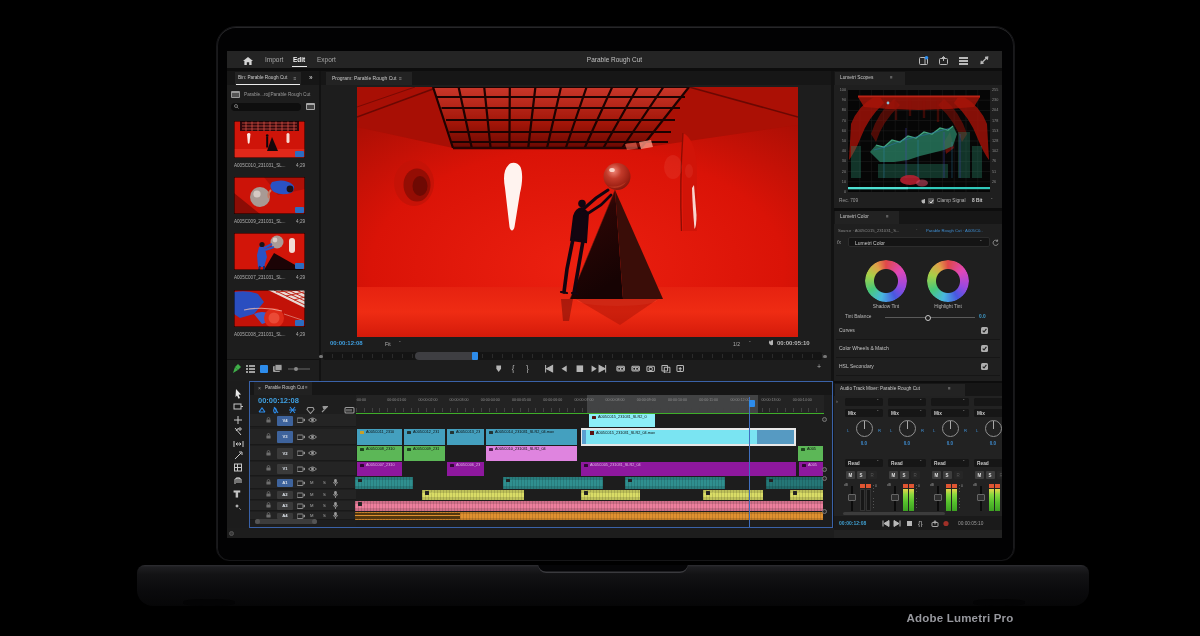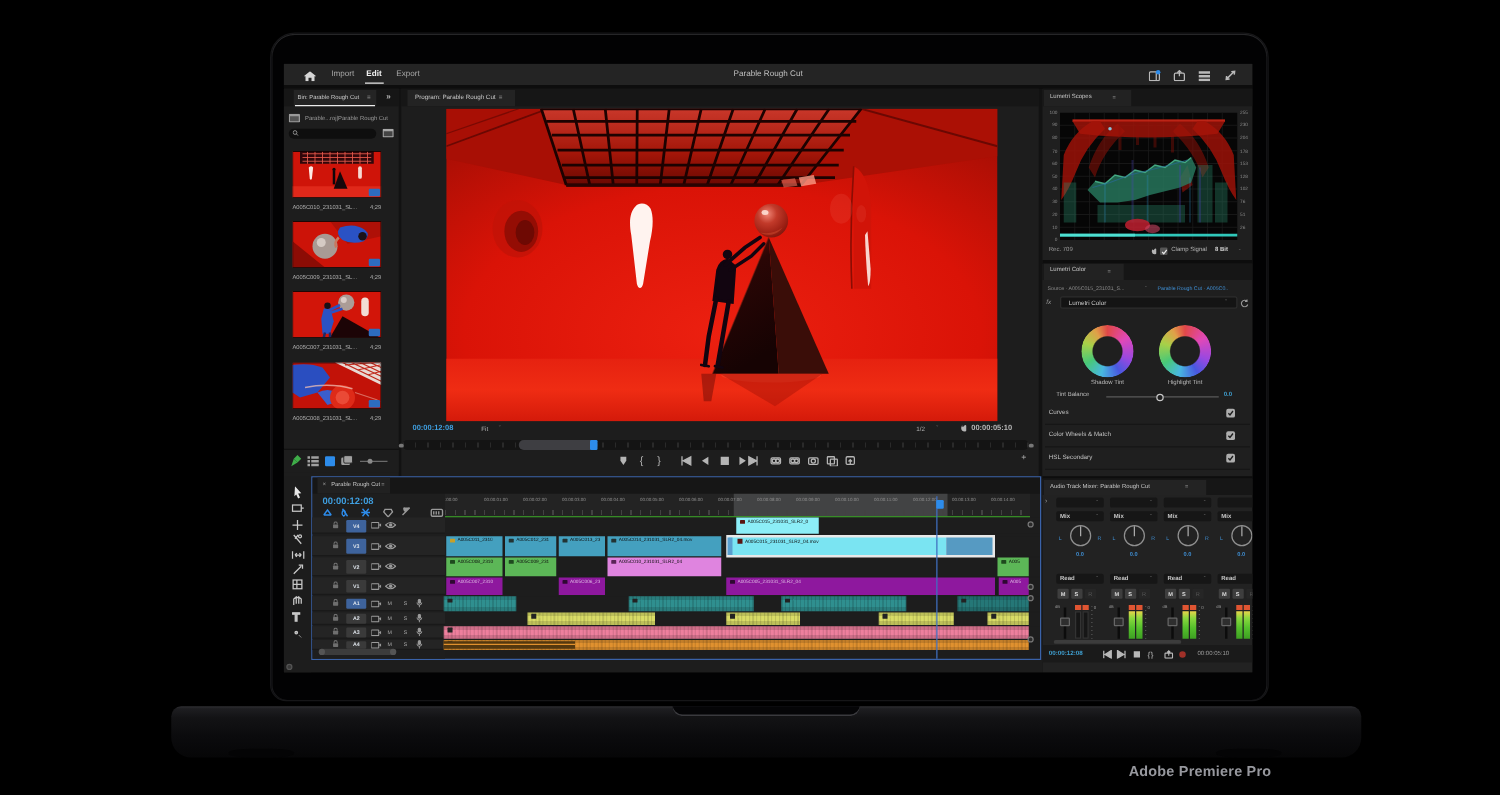--- a/index.html
+++ b/index.html
@@ -7,21 +7,21 @@
 #stage div{position:absolute;box-sizing:border-box;}
 svg{position:absolute;display:block;}
 </style></head><body>
 <div id="stage">
 
 <div style="left:216px;top:26px;width:799px;height:535px;background:#020203;border-radius:20px 20px 13px 13px;border:1px solid #161618;box-shadow:inset 0 1px 0 #262628, inset 1px 0 0 #1a1a1c, inset -1px 0 0 #1a1a1c;"></div>
 <div style="left:137px;top:565px;width:952px;height:41px;border-radius:8px 8px 16px 16px;background:linear-gradient(180deg,#2e2e32 0px,#1e1e21 2px,#131315 9px,#0b0b0d 24px,#060607 41px);"></div>
 <div style="left:538px;top:565px;width:150px;height:8px;border-radius:0 0 70px 70px;background:#050507;box-shadow:inset 0 -1.5px 0 #3a3a3e;"></div>
 <div style="left:183px;top:599px;width:52px;height:7px;border-radius:40%;background:#040405;"></div>
 <div style="left:973px;top:599px;width:52px;height:7px;border-radius:40%;background:#040405;"></div>
-<div style="left:860px;top:612px;width:200px;text-align:center;font-size:11.5px;font-weight:bold;color:#97989e;letter-spacing:.2px;">Adobe Premiere Pro</div>
+<div style="left:860px;top:612px;width:200px;text-align:center;font-size:11.5px;font-weight:bold;color:#97989e;letter-spacing:.2px;">Adobe Lumetri Pro</div>
 <div id="ui" style="left:227px;top:51px;width:775px;height:487px;background:#121212;overflow:hidden;">
 <div style="left:0px;top:0px;width:775px;height:17px;background:#242424;"></div>
 <svg style="left:16px;top:5.5px" width="10" height="8" viewBox="0 0 10 8">
 <path d="M5 0 L10 4 L8.6 4 L8.6 8 L6.2 8 L6.2 5.2 L3.8 5.2 L3.8 8 L1.4 8 L1.4 4 L0 4 Z" fill="#d5d5d5"></path>
       </svg>
 <div style="left:38px;top:5px;font-size:6.5px;line-height:7.5px;color:#a8a8a8;white-space:nowrap;">Import</div>
 <div style="left:66px;top:5px;font-size:6.5px;line-height:7.5px;color:#f2f2f2;white-space:nowrap;"><b>Edit</b></div>
 <div style="left:65px;top:14.5px;width:15px;height:1.5px;background:#e8e8e8;"></div>
 <div style="left:90px;top:5px;font-size:6.5px;line-height:7.5px;color:#a8a8a8;white-space:nowrap;">Export</div>
 <div style="left:0px;top:5px;font-size:6.5px;line-height:7.5px;color:#c0c0c0;white-space:nowrap;width:775px;text-align:center;">Parable Rough Cut</div>

